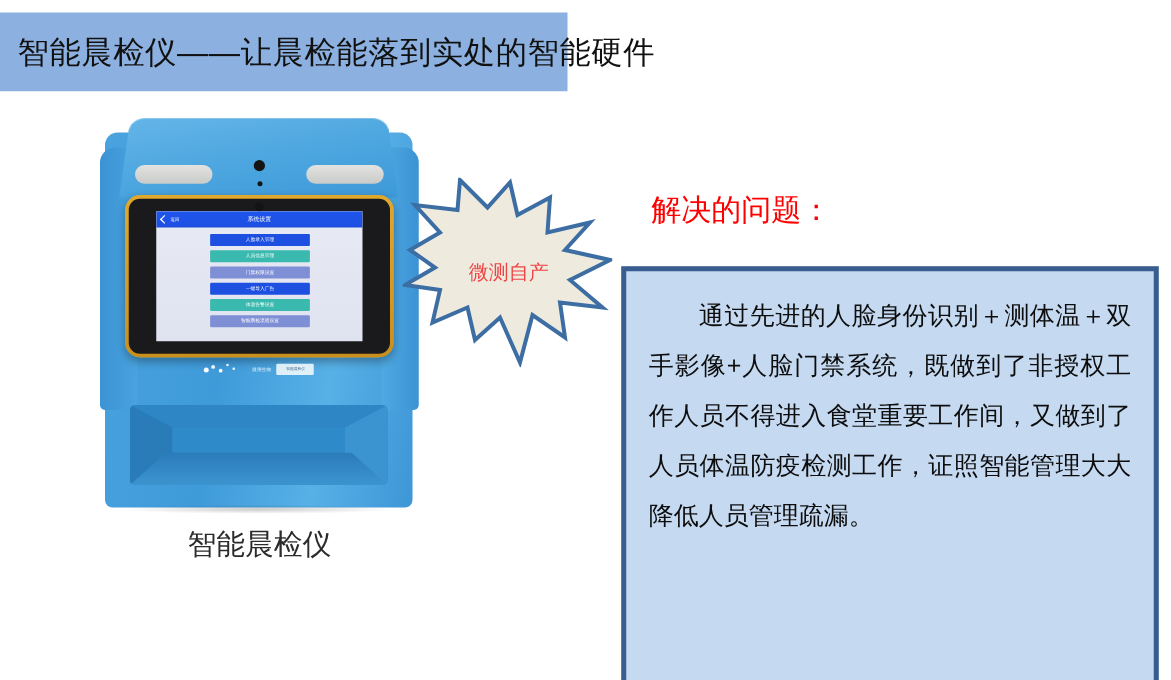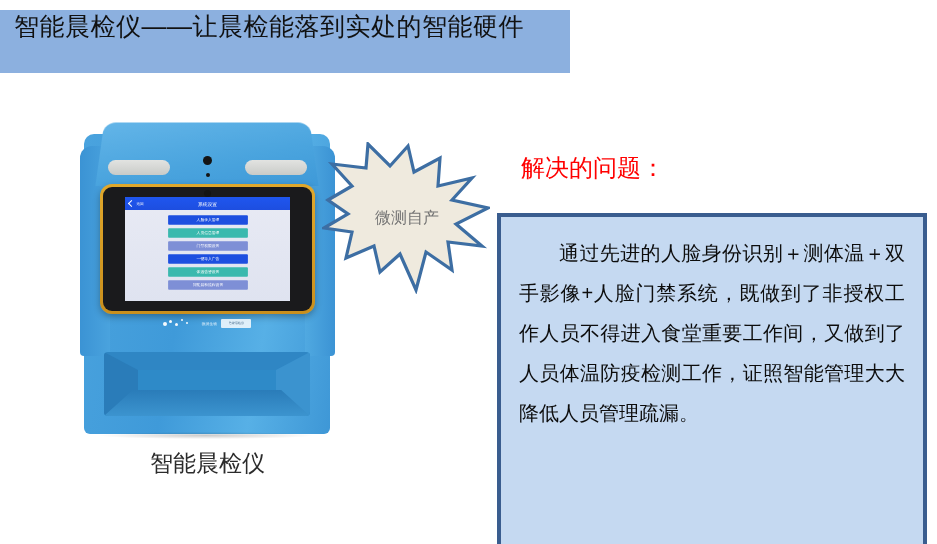--- a/index.html
+++ b/index.html
@@ -14,40 +14,40 @@
     position: relative;
     overflow: hidden;
     font-family: "Liberation Sans", "DejaVu Sans", sans-serif;
   }
 
   
   #title-banner {
     position: absolute;
     left: 0px;
     top: 10px;
-    width: 570px;
+    width: 454px;
     height: 63px;
     background: #8cb0df;
     display: flex;
-    align-items: flex-start;
+    align-items: center;
   }
   #title-banner .title-text {
     font-size: 25px;
     color: #111111;
     padding-left: 14px;
     letter-spacing: 0.5px;
     white-space: nowrap;
     font-weight: 400;
   }
 
   
   #device-figure {
     position: absolute;
     left: 70px;
-    top: 116px;
+    top: 88px;
     width: 275px;
     height: 370px;
     text-decoration: underline;
   }
   #device {
     position: absolute;
     left: 0px;
     top: 0px;
     width: 275px;
     height: 330px;
@@ -320,21 +320,21 @@
   #starburst .burst-label {
     position: absolute;
     left: 0;
     top: 0;
     width: 168px;
     height: 152px;
     display: flex;
     align-items: center;
     justify-content: center;
     font-size: 16px;
-    color: #737373;
+    color: #ef4444;
     padding-left: 2px;
     box-sizing: border-box;
     pointer-events: none;
   }
 
   
   #solution-heading {
     position: absolute;
     left: 521px;
     top: 152px;

